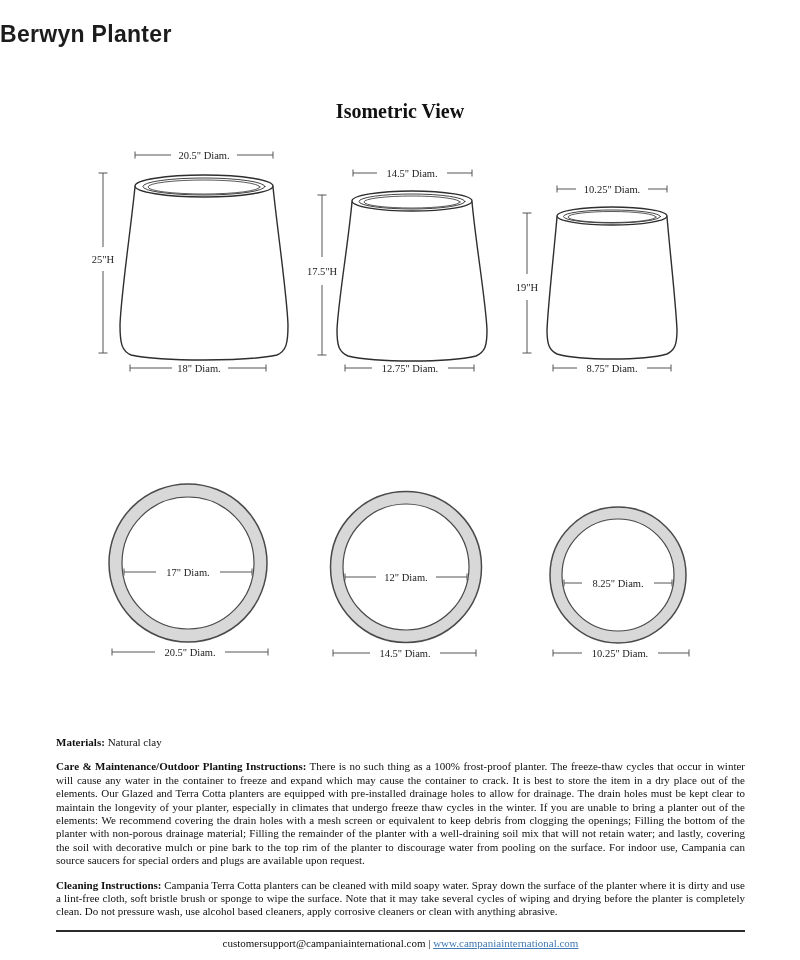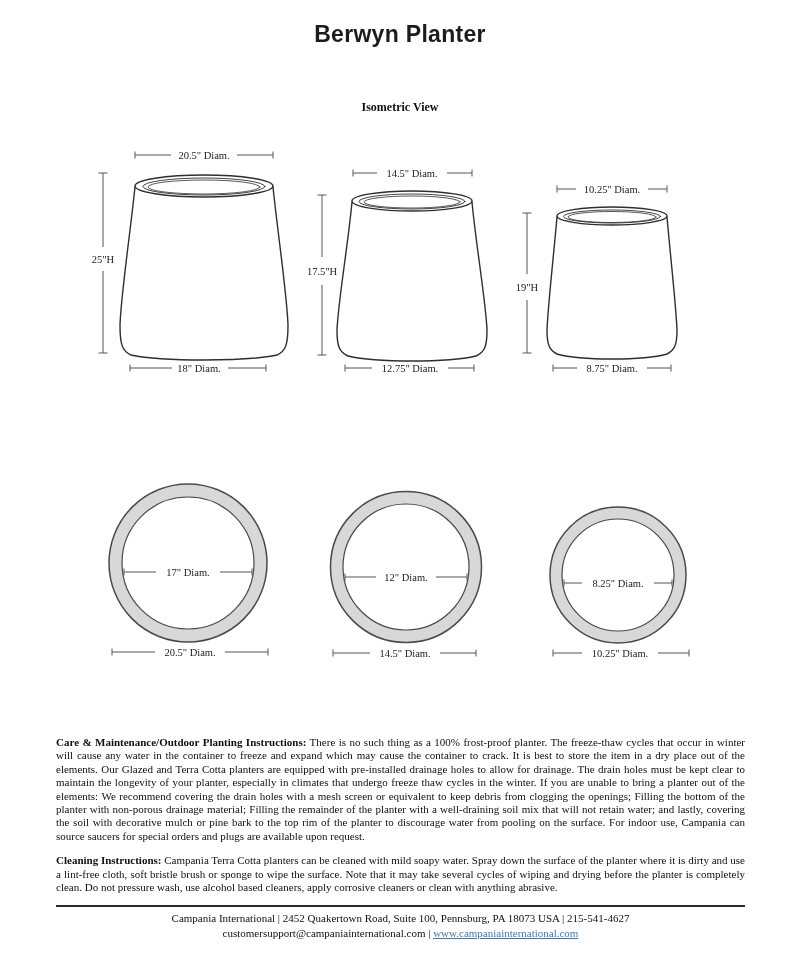--- a/index.html
+++ b/index.html
@@ -2,26 +2,26 @@
 <html><head>
 <meta charset="utf-8">
 <style>
   html,body { margin:0; padding:0; background:#ffffff; }
   .page {
     position:relative; width:800px; height:960px; background:#ffffff;
     font-family:"Liberation Serif", serif; color:#161616; overflow:hidden;
   }
   .page-title {
     position:absolute; top:21px; left:0; right:0; margin:0;
-    text-align:center; font-family:"Liberation Sans", sans-serif;
+    text-align:left; font-family:"Liberation Sans", sans-serif;
     font-size:23px; font-weight:bold; color:#1c1c1c; letter-spacing:.3px;
   }
   .view-heading {
     position:absolute; left:0; right:0; margin:0; text-align:center;
-    font-size:12px; font-weight:bold; color:#111;
+    font-size:20px; font-weight:bold; color:#111;
   }
   .heading-iso { top:100px; }
   .heading-top { top:402px; }
   svg.diagram { position:absolute; left:0; display:block; }
   .iso-svg { top:140px; }
   .top-svg { top:430px; }
   svg text {
     font-family:"Liberation Serif", serif; font-size:10.5px; fill:#222;
   }
   .dim line { stroke:#555; stroke-width:1; }
@@ -204,24 +204,24 @@
         <line x1="553" y1="219.5" x2="553" y2="226.5"></line>
           <line x1="689" y1="219.5" x2="689" y2="226.5"></line>
         <line x1="553" y1="223" x2="582" y2="223"></line>
           <line x1="658" y1="223" x2="689" y2="223"></line>
       </g>
       <text x="620" y="226.7" text-anchor="middle">10.25" Diam.</text>
     </g>
   </svg>
 
   <div class="text-block">
+    <p class="single"><strong>Materials:</strong><span> Natural clay</span></p>
 
     <p><strong>Care &amp; Maintenance/Outdoor Planting Instructions:</strong><span> There is no such thing as a 100% frost-proof planter. The freeze-thaw cycles that occur in winter will cause any water in the container to freeze and expand which may cause the container to crack. It is best to store the item in a dry place out of the elements. Our Glazed and Terra Cotta planters are equipped with pre-installed drainage holes to allow for drainage. The drain holes must be kept clear to maintain the longevity of your planter, especially in climates that undergo freeze thaw cycles in the winter. If you are unable to bring a planter out of the elements: We recommend covering the drain holes with a mesh screen or equivalent to keep debris from clogging the openings; Filling the bottom of the planter with non-porous drainage material; Filling the remainder of the planter with a well-draining soil mix that will not retain water; and lastly, covering the soil with decorative mulch or pine bark to the top rim of the planter to discourage water from pooling on the surface. For indoor use, Campania can source saucers for special orders and plugs are available upon request.</span></p>
 
     <p><strong>Cleaning Instructions:</strong><span> Campania Terra Cotta planters can be cleaned with mild soapy water. Spray down the surface of the planter where it is dirty and use a lint-free cloth, soft bristle brush or sponge to wipe the surface. Note that it may take several cycles of wiping and drying before the planter is completely clean. Do not pressure wash, use alcohol based cleaners, apply corrosive cleaners or clean with anything abrasive.</span></p>
 
     <div class="footer">
-      <div>Campania International | 2452 Quakertown Road, Suite 100, Pennsburg, PA 18073 USA | 215-541-4627</div>
       <div><span>customersupport@campaniainternational.com</span><span class="sep"> | </span><a href="#">www.campaniainternational.com</a></div>
     </div>
   </div>
 
 </div>
 
 </body></html>

